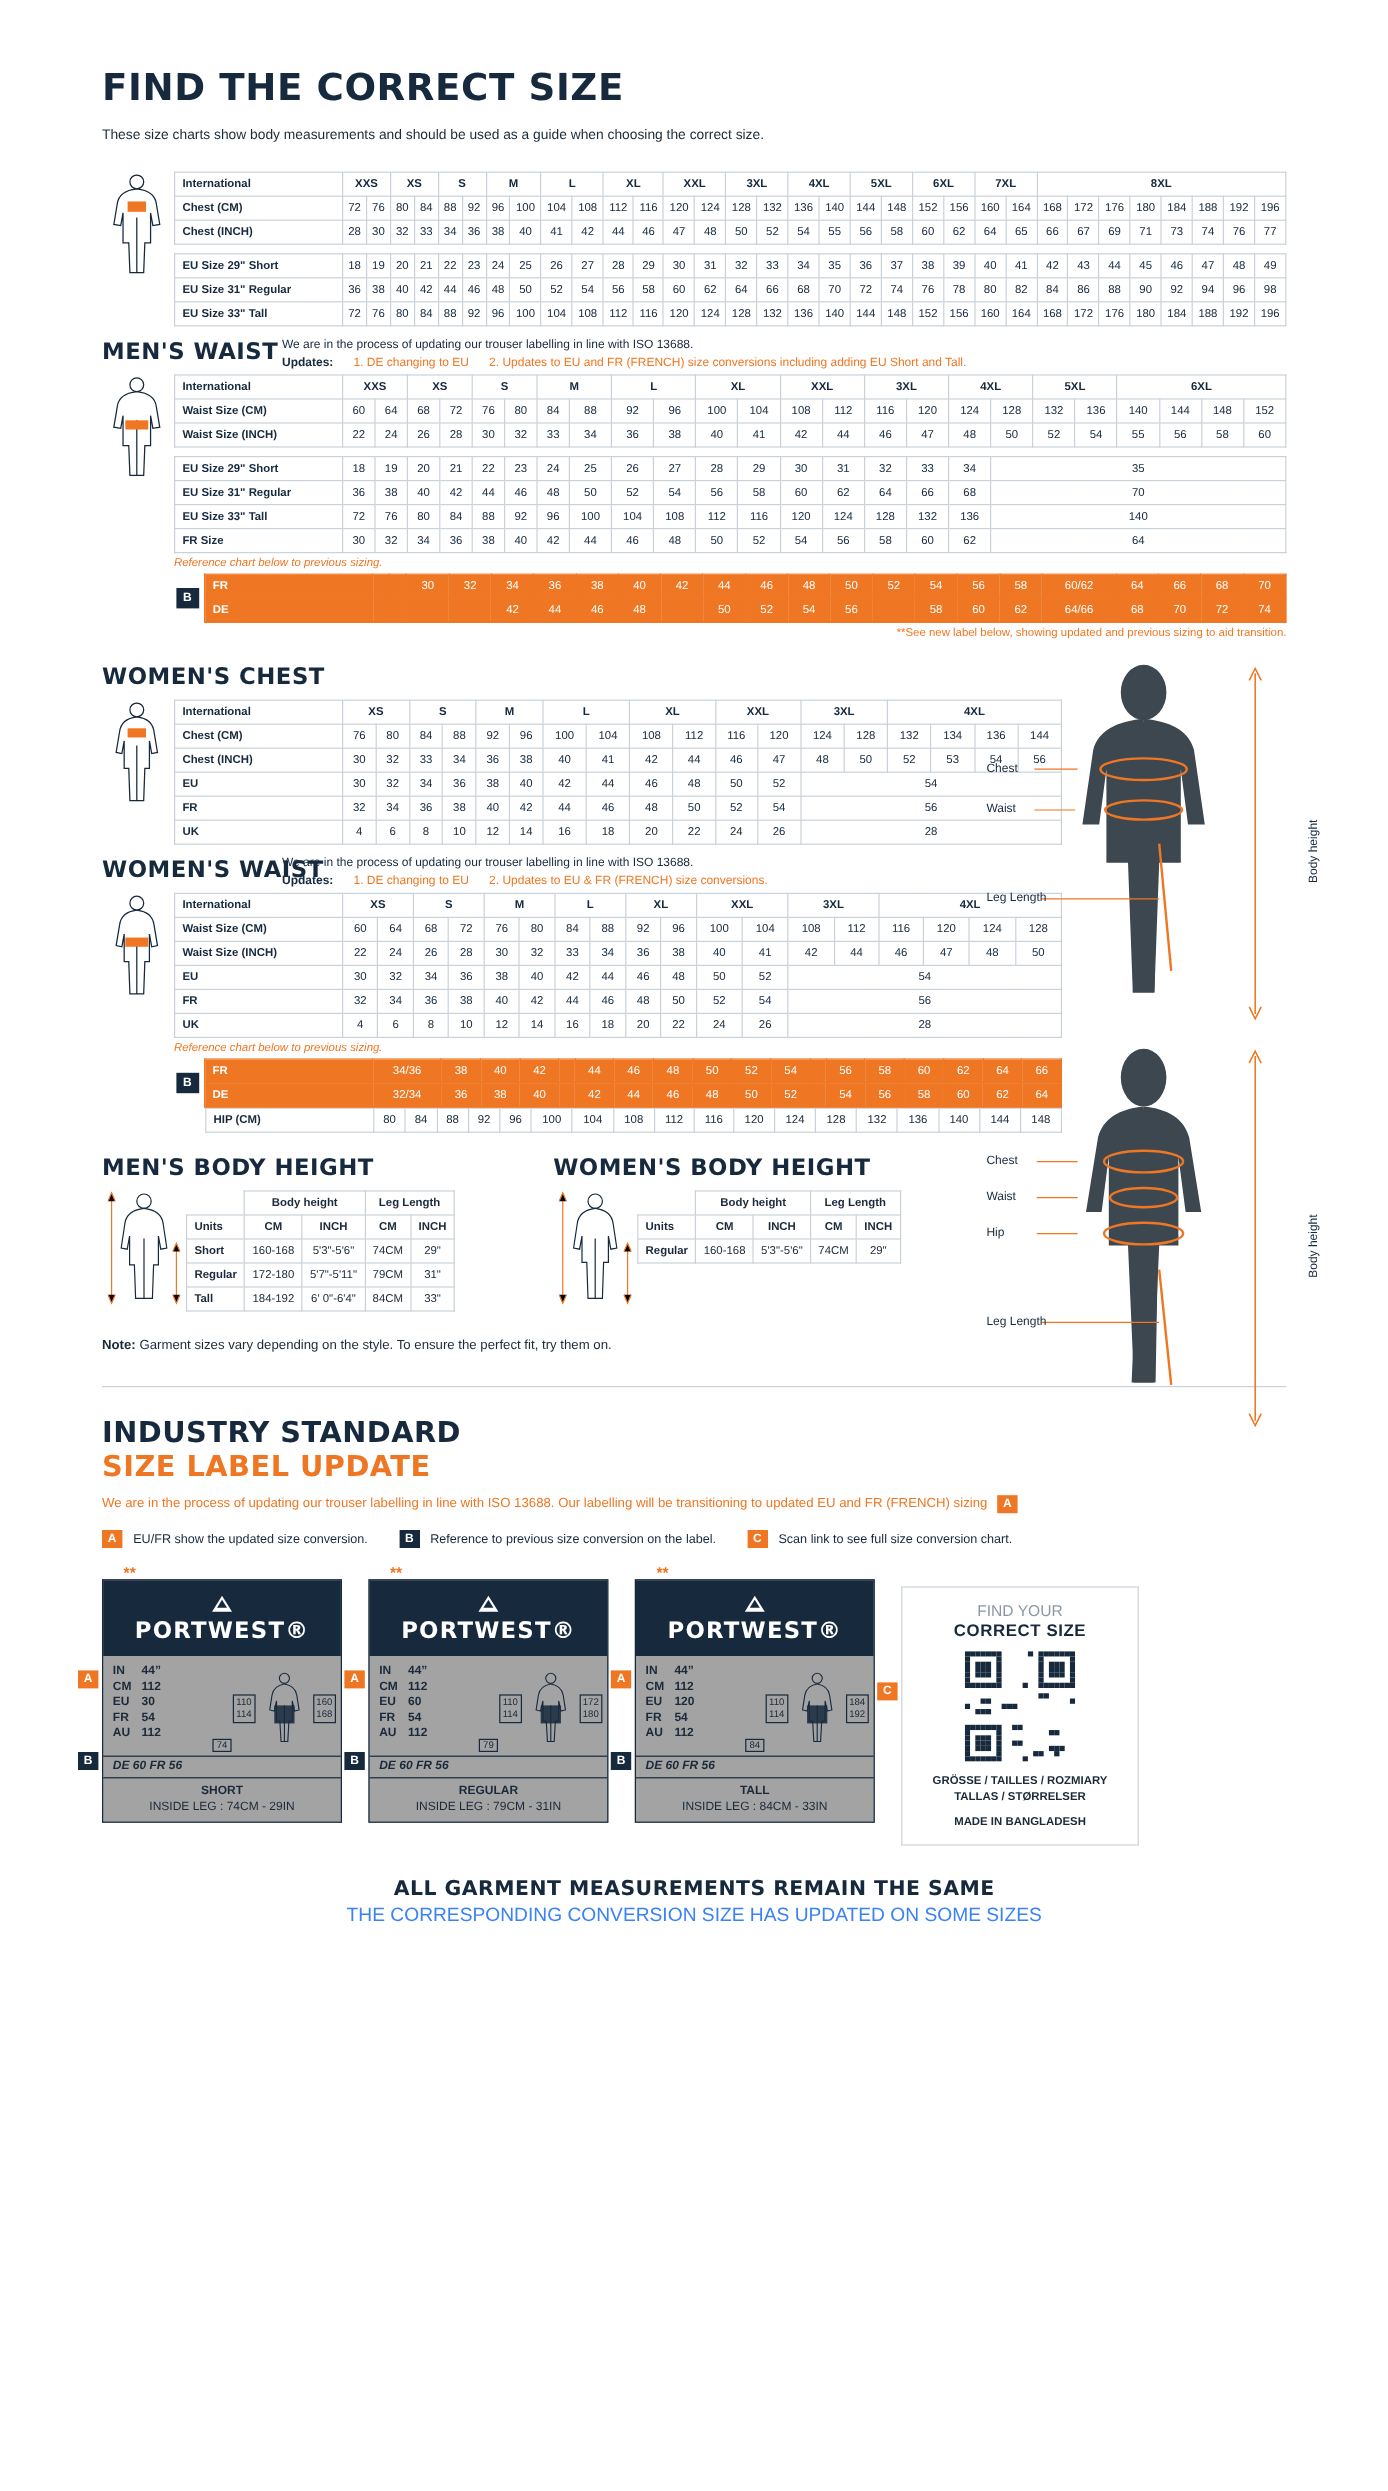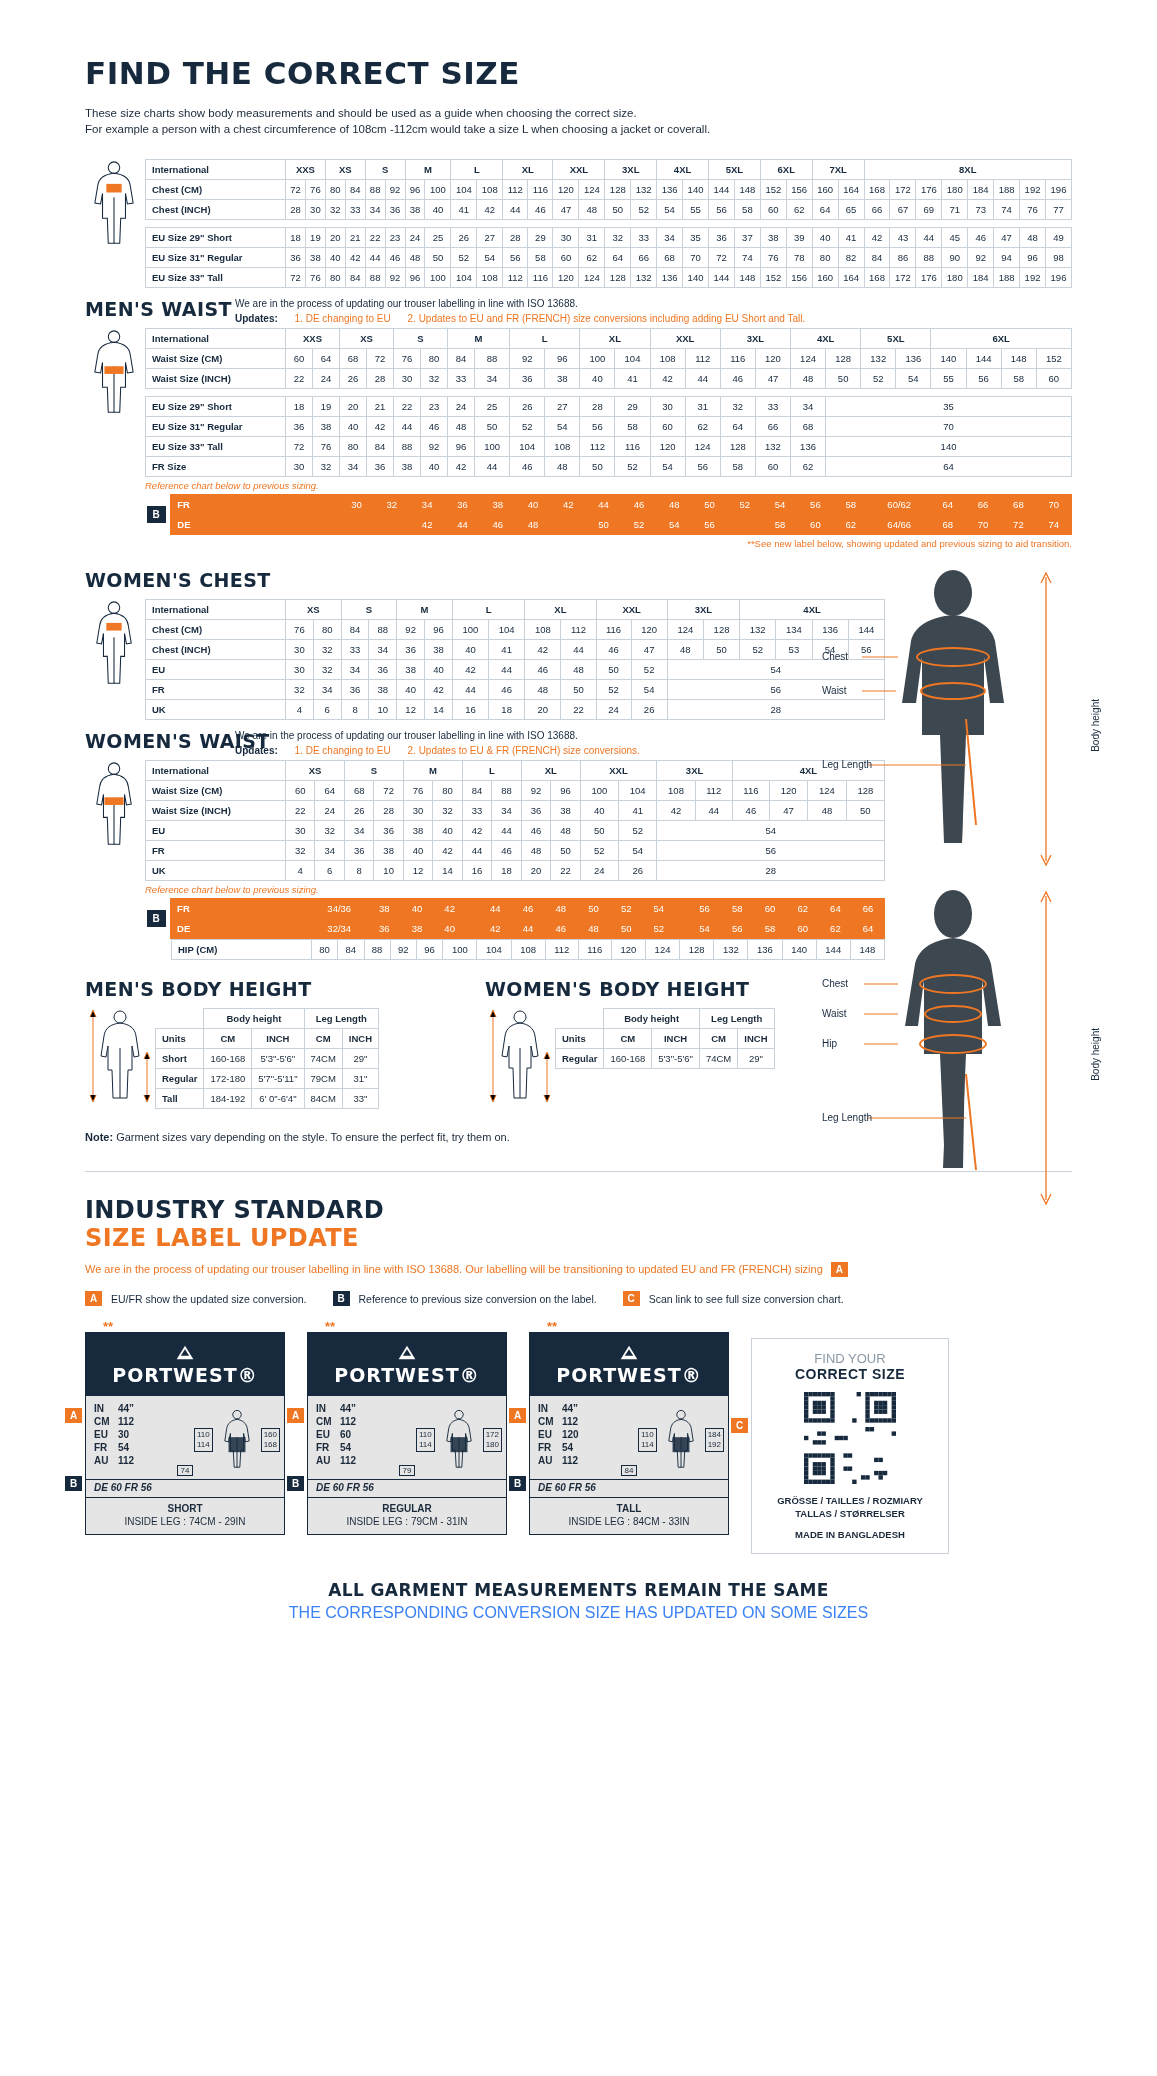--- a/index.html
+++ b/index.html
@@ -47,36 +47,36 @@
   .fr-table td.lbl{text-align:left;font-weight:bold;padding-left:6px;width:130px;min-width:130px;}
   .star-note{font-size:9.5px;color:#ef7622;text-align:right;margin-top:3px;}
   .bbadge{
     display:inline-block;width:17px;height:15px;background:#16293d;color:#fff;font-size:10px;font-weight:bold;
     text-align:center;line-height:15px;margin-right:3px;
   }
   .bbadge.o{background:#ef7622;}
   .bbadge.lg{width:19px;height:17px;line-height:17px;}
   
   .person{width:58px;height:88px;}
-  .twocol{display:flex;gap:40px;}
+  .twocol{display:flex;gap:16px;}
   .bh-table{border-collapse:collapse;font-size:9.5px;}
   .bh-table td{border:1px solid #c9d2da;padding:2px 6px;text-align:center;height:15px;}
   .bh-table td.lbl{text-align:left;font-weight:bold;}
   .footnote{font-size:11px;margin-top:22px;}
   .footnote b{font-weight:bold;}
   hr.div{border:none;border-top:1px solid #c9d2da;margin:28px 0 24px 0;}
   h2.ind{font-size:24px;font-weight:bold;color:#16293d;margin:0;letter-spacing:0.4px;font-family:"DejaVu Sans", sans-serif;}
   h2.ind2{font-size:24px;font-weight:bold;color:#ef7622;margin:0 0 10px 0;letter-spacing:0.4px;font-family:"DejaVu Sans", sans-serif;}
   .lbl-line{font-size:11px;color:#ef7622;margin-bottom:14px;}
   .legend{display:flex;gap:26px;font-size:10.5px;margin-bottom:16px;align-items:center;}
   .legend .it{display:flex;align-items:center;gap:6px;color:#16293d;}
   .labels{display:flex;gap:22px;align-items:flex-start;}
   .lblcard{position:relative;width:200px;}
   .stars{color:#ef7622;font-size:13px;font-weight:bold;margin-left:18px;line-height:10px;}
-  .lblbox{border:1px solid #16293d;background:#e5e5e5;}
+  .lblbox{border:1px solid #16293d;background:#a3a3a3;}
   .lblhead{background:#16293d;color:#fff;text-align:center;padding:12px 0 10px 0;}
   .brand{font-family:"DejaVu Sans", sans-serif;font-weight:bold;font-size:19px;letter-spacing:1px;}
   .lblbody{display:flex;padding:6px 4px 2px 4px;min-height:76px;}
   .sizecol{font-size:10px;line-height:13px;padding-left:4px;}
   .sizecol .k{display:inline-block;width:24px;font-weight:bold;}
   .sizecol .v{font-weight:bold;}
   .figblk{flex:1;display:flex;align-items:center;justify-content:flex-end;position:relative;}
   .de-line{font-size:10px;font-style:italic;font-weight:bold;padding:2px 0 4px 8px;border-top:1px solid #16293d;}
   .lblfoot{border-top:1px solid #16293d;text-align:center;font-size:10px;font-weight:bold;padding:4px 0 6px 0;line-height:13px;}
   .qrcard{width:180px;border:1px solid #c9d2da;text-align:center;padding:12px 8px;font-size:10px;}
@@ -90,21 +90,20 @@
 </style>
 </head>
 <body>
 
 <div class="page">
 <div class="wrap">
 
   <h1 class="title">FIND THE CORRECT SIZE</h1>
   <div class="intro">
     <div>These size charts show body measurements and should be used as a guide when choosing the correct size.</div>
-    <div>For example a person with a chest circumference of 108cm -112cm would take a size L when choosing a jacket or coverall.</div>
   </div>
 
   <div class="block rowflex">
     <div class="figcol">
       <svg class="person" viewBox="0 0 58 92">
         <g fill="none" stroke="#16293d" stroke-width="1.1">
           <circle cx="29" cy="9" r="6"></circle>
           <path d="M29 15 C20 16,13 20,12 28 L9 46 L15 47 L17 36 L17 62 L22 62 L23 88 L29 88 L29 40"></path>
           <path d="M29 15 C38 16,45 20,46 28 L49 46 L43 47 L41 36 L41 62 L36 62 L35 88 L29 88"></path>
         </g>

